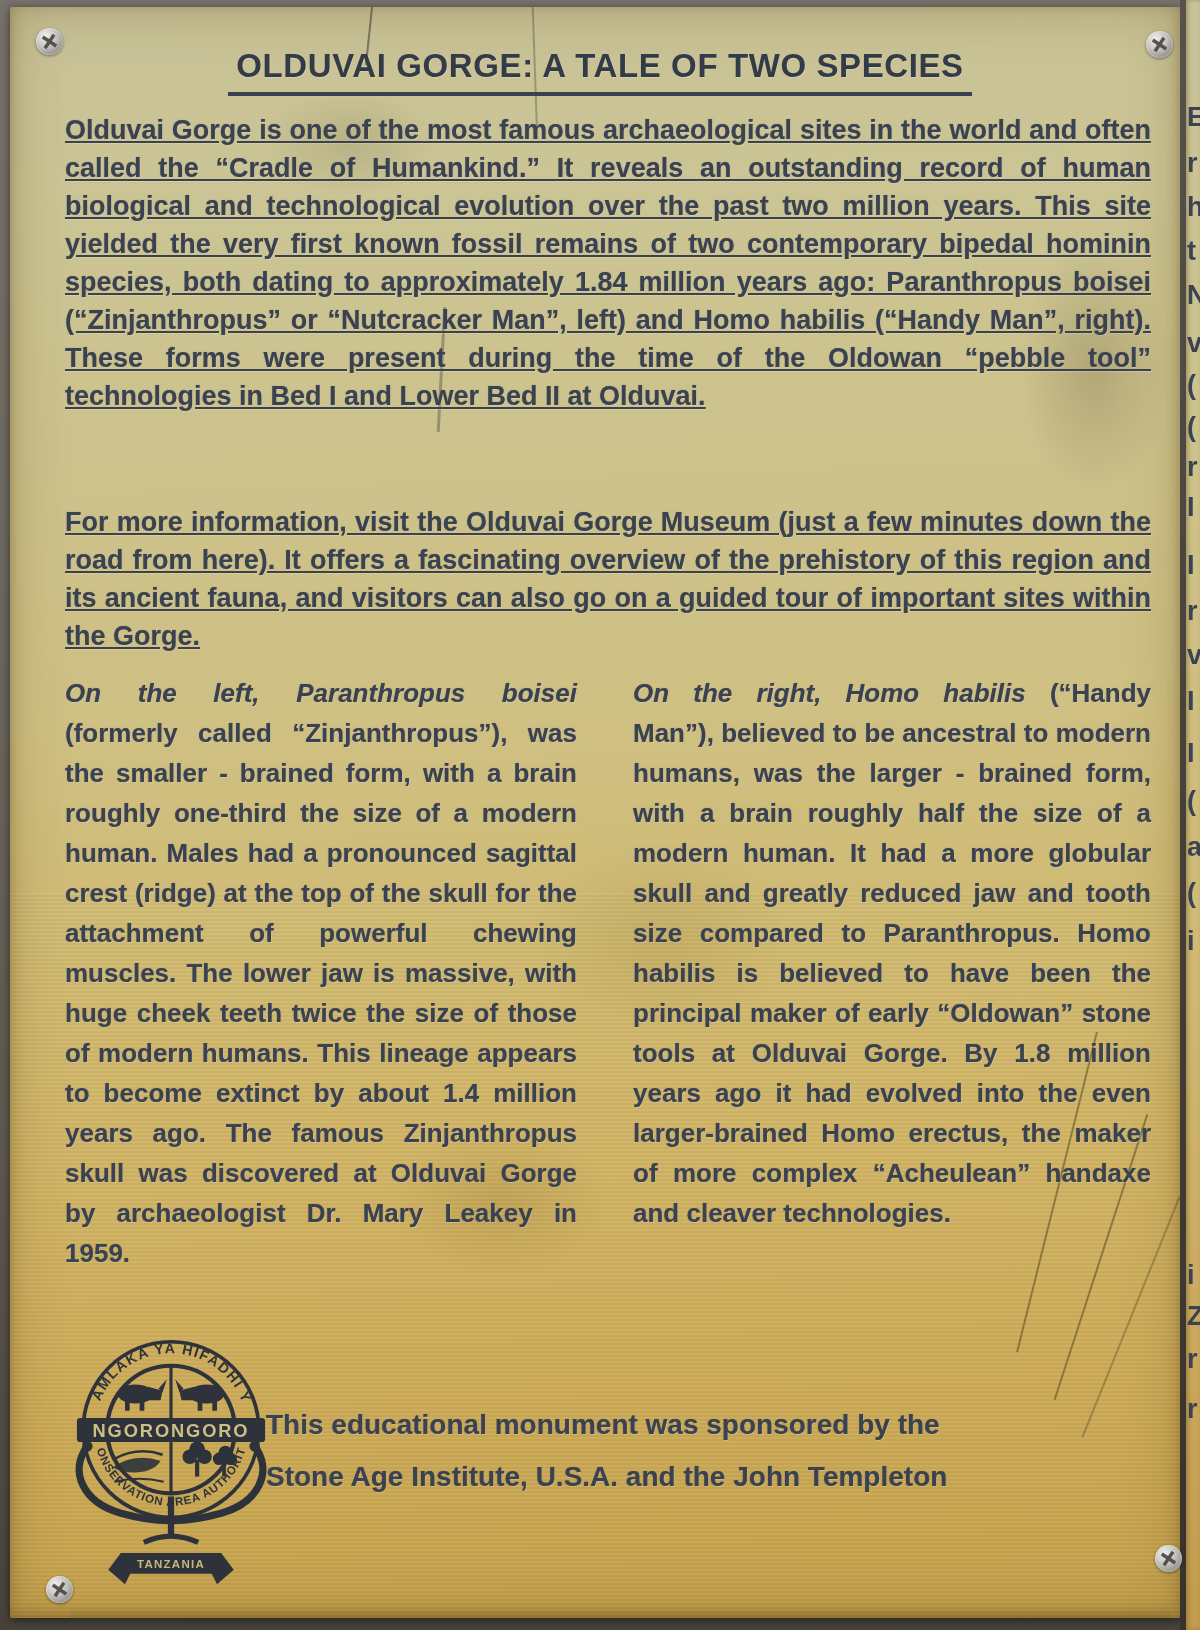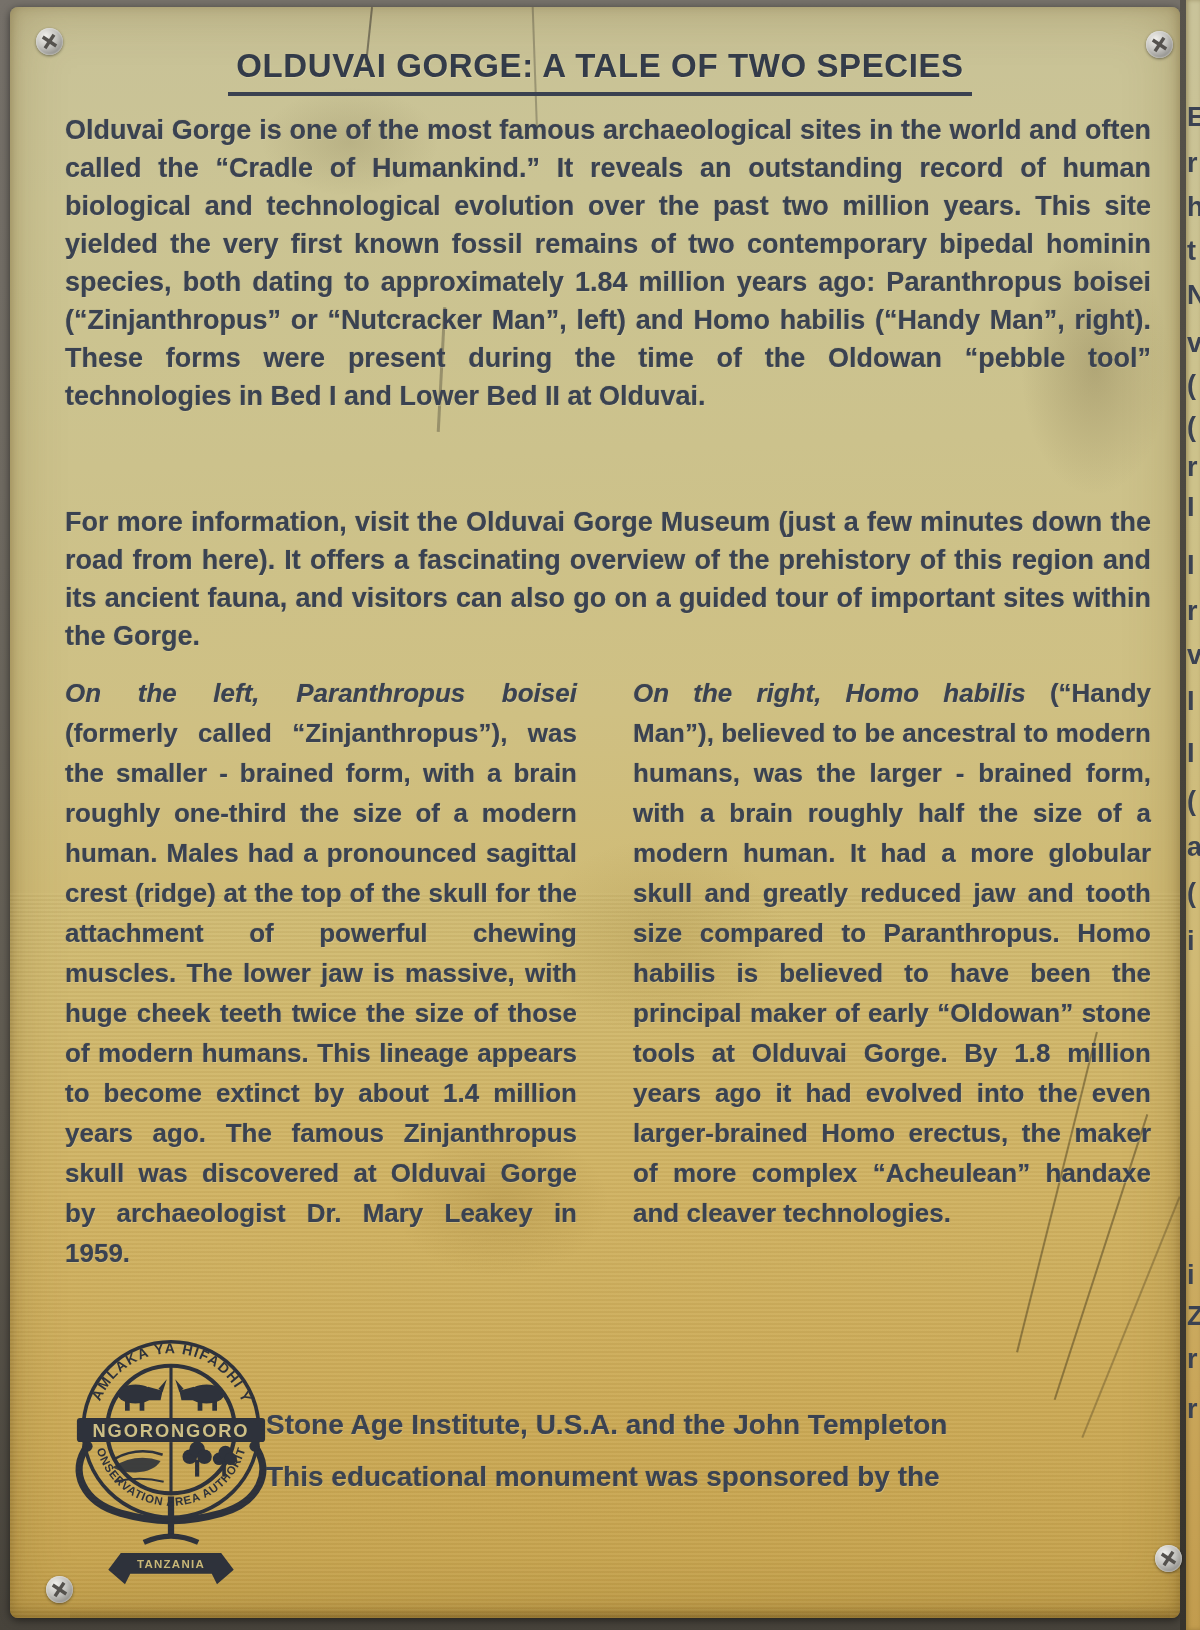--- a/index.html
+++ b/index.html
@@ -7,21 +7,21 @@
   body {
     position:relative;
     background:linear-gradient(180deg,#76716a 0%, #6f6a61 30%, #5e594f 70%, #47433b 100%);
     font-family:"Liberation Sans", sans-serif;
     overflow:hidden;
   }
 
   
   .plaque-main {
     position:absolute; left:10px; top:7px; width:1170px; height:1611px;
-    border-radius:8px;
+    border-radius:2px;
     background:linear-gradient(178deg,
       #c8c298 0%, #cbc494 12%, #ccc28c 28%, #cfc083 44%,
       #d0ba72 58%, #d0b365 72%, #cbaa58 86%, #c3a04c 100%);
     box-shadow: inset 0 0 55px rgba(92,70,18,.28), inset 0 -4px 14px rgba(70,45,5,.35), 0 2px 8px rgba(0,0,0,.55);
     overflow:hidden;
   }
   .brushed {
     position:absolute; left:0; right:0; top:55%; bottom:0;
     background:repeating-linear-gradient(180deg, rgba(255,238,180,.05) 0 2px, rgba(105,75,10,.05) 2px 4px);
     pointer-events:none;
@@ -57,21 +57,21 @@
   .engraved { color:#3a4251; text-shadow:0.6px 0.9px 0 rgba(255,244,198,.28), 0 0 1px rgba(48,55,72,.55); }
 
   .title-row { position:absolute; left:0; top:40px; width:1180px; text-align:center; }
   .title-row h1 {
     display:inline-block; font-size:33px; font-weight:800; letter-spacing:.6px;
     color:#333b49; border-bottom:4px solid #3a4150; padding:0 8px 7px 8px;
     text-shadow:0.6px 0.9px 0 rgba(255,244,198,.25);
   }
 
   .para { position:absolute; left:55px; width:1086px; font-size:27px; font-weight:700;
-          line-height:38px; text-align:justify; }
+          line-height:38px; text-align:justify;text-decoration:underline; }
   .para-intro  { top:104px; }
   .para-museum { top:496px; }
 
   .columns { position:absolute; left:55px; top:666px; width:1086px; display:flex; }
   .col { font-size:26px; font-weight:700; line-height:40px; text-align:justify; }
   .col-left  { width:512px; margin-right:56px; }
   .col-right { width:518px; }
   .col .lead { font-style:italic; font-weight:800; }
 
   .sponsor { position:absolute; left:256px; top:1392px; width:880px;
@@ -124,22 +124,22 @@
   <p class="para para-intro engraved">Olduvai Gorge is one of the most famous archaeological sites in the world and often called the “Cradle of Humankind.” It reveals an outstanding record of human biological and technological evolution over the past two million years. This site yielded the very first known fossil remains of two contemporary bipedal hominin species, both dating to approximately 1.84 million years ago: Paranthropus boisei (“Zinjanthropus” or “Nutcracker Man”, left) and Homo habilis (“Handy Man”, right). These forms were present during the time of the Oldowan “pebble tool” technologies in Bed I and Lower Bed II at Olduvai.</p>
 
   <p class="para para-museum engraved">For more information, visit the Olduvai Gorge Museum (just a few minutes down the road from here). It offers a fascinating overview of the prehistory of this region and its ancient fauna, and visitors can also go on a guided tour of important sites within the Gorge.</p>
 
   <div class="columns">
     <p class="col col-left engraved"><span class="lead">On the left, Paranthropus boisei</span> <span>(formerly called “Zinjanthropus”), was the smaller - brained form, with a brain roughly one-third the size of a modern human. Males had a pronounced sagittal crest (ridge) at the top of the skull for the attachment of powerful chewing muscles. The lower jaw is massive, with huge cheek teeth twice the size of those of modern humans. This lineage appears to become extinct by about 1.4 million years ago. The famous Zinjanthropus skull was discovered at Olduvai Gorge by archaeologist Dr. Mary Leakey in 1959.</span></p>
     <p class="col col-right engraved"><span class="lead">On the right, Homo habilis</span> <span>(“Handy Man”), believed to be ancestral to modern humans, was the larger - brained form, with a brain roughly half the size of a modern human. It had a more globular skull and greatly reduced jaw and tooth size compared to Paranthropus. Homo habilis is believed to have been the principal maker of early “Oldowan” stone tools at Olduvai Gorge. By 1.8 million years ago it had evolved into the even larger-brained Homo erectus, the maker of more complex “Acheulean” handaxe and cleaver technologies.</span></p>
   </div>
 
   <div class="sponsor engraved">
+    <div>This educational monument was sponsored by the</div>
     <div>Stone Age Institute, U.S.A. and the John Templeton</div>
-    <div>This educational monument was sponsored by the</div>
   </div>
 
   <div class="logo-wrap">
     <svg viewBox="0 0 220 256">
       <defs>
         <path id="arcTop" d="M 41.4,71 A 73,73 0 0 1 178.6,71"></path>
         <path id="arcBottom" d="M 38.0,112 A 74,74 0 0 0 182.0,112"></path>
       </defs>
 
       <path class="logo-stroke" stroke-width="7" d="M30,112 C12,136 26,166 62,176 C80,181 96,183 108,183"></path>

